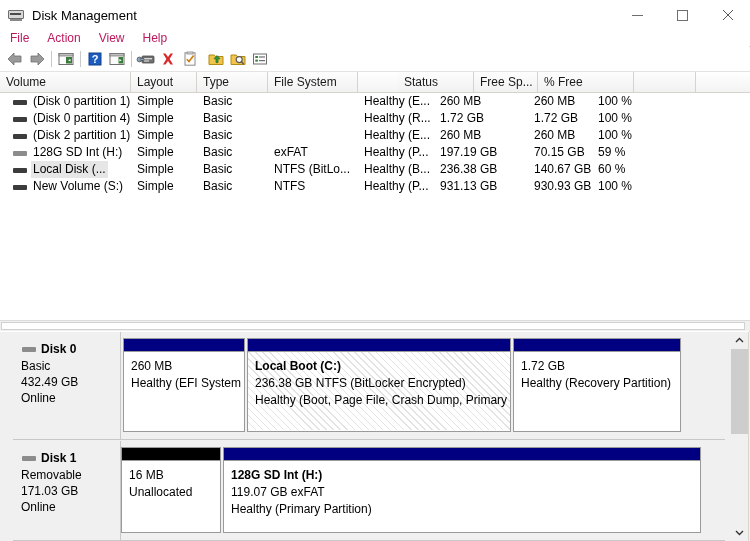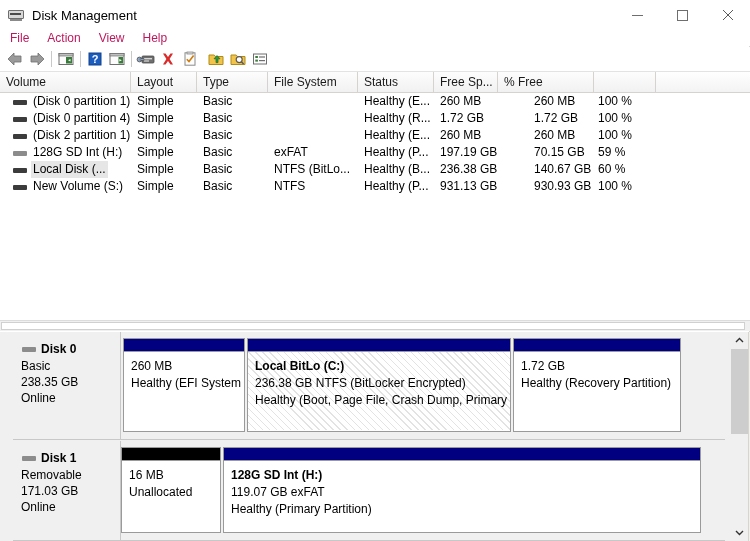--- a/index.html
+++ b/index.html
@@ -491,21 +491,21 @@
       </svg>
     </div>
   </div>
 
   <div class="listpane">
     <div class="list-header" id="list-header">
         <div class="hcell" style="width: 131px;">Volume</div>
         <div class="hcell" style="width: 66px;">Layout</div>
         <div class="hcell" style="width: 71px;">Type</div>
         <div class="hcell" style="width: 90px;">File System</div>
-        <div class="hcell" style="width: 76px;">Status</div>
+        <div class="hcell" style="width: 76px; margin-left: 40px;">Status</div>
         <div class="hcell" style="width: 64px;">Free Sp...</div>
         <div class="hcell" style="width: 96px;">% Free</div>
         <div class="hcell" style="width: 62px;"></div>
       </div>
     <div class="rows" id="list-rows">
         <div class="row">
           <div class="cell volume" style="width: 131px;">
             <span class="vol-icon">
               <i></i>
             </span>
@@ -610,35 +610,35 @@
   <div class="diskpane" id="disk-pane">
       <div class="disk-row" style="top: 0px; height: 108px;">
         <div class="disk-info">
           <div class="disk-info-title">
             <span class="disk-icon">
               <i></i>
             </span>
             <span>Disk 0</span>
           </div>
           <div class="disk-info-line">Basic</div>
-          <div class="disk-info-line">238.35 GB</div>
+          <div class="disk-info-line">432.49 GB</div>
           <div class="disk-info-line">Online</div>
         </div>
         <div class="parts">
           <div class="part" style="left: 2px; width: 122px; height: 94px;">
             <div class="part-bar"></div>
             <div class="part-body">
               <div>260 MB</div>
               <div>Healthy (EFI System</div>
             </div>
           </div>
           <div class="part" style="left: 126px; width: 264px; height: 94px;">
             <div class="part-bar"></div>
             <div class="part-body hatched">
-              <div class="part-title">Local BitLo  (C:)</div>
+              <div class="part-title">Local Boot  (C:)</div>
               <div>236.38 GB NTFS (BitLocker Encrypted)</div>
               <div>Healthy (Boot, Page File, Crash Dump, Primary P</div>
             </div>
           </div>
           <div class="part" style="left: 392px; width: 168px; height: 94px;">
             <div class="part-bar"></div>
             <div class="part-body">
               <div>1.72 GB</div>
               <div>Healthy (Recovery Partition)</div>
             </div>

